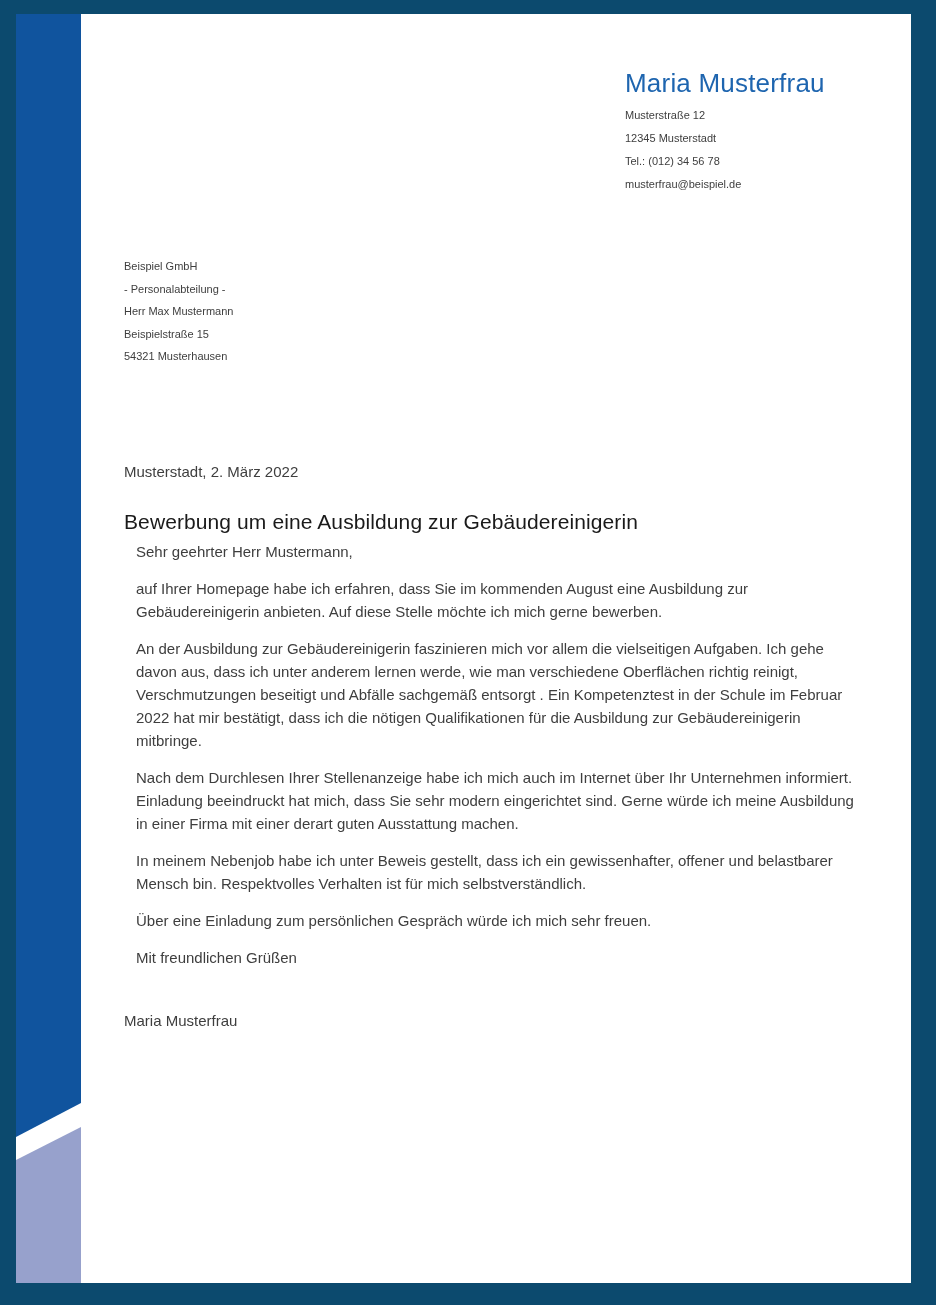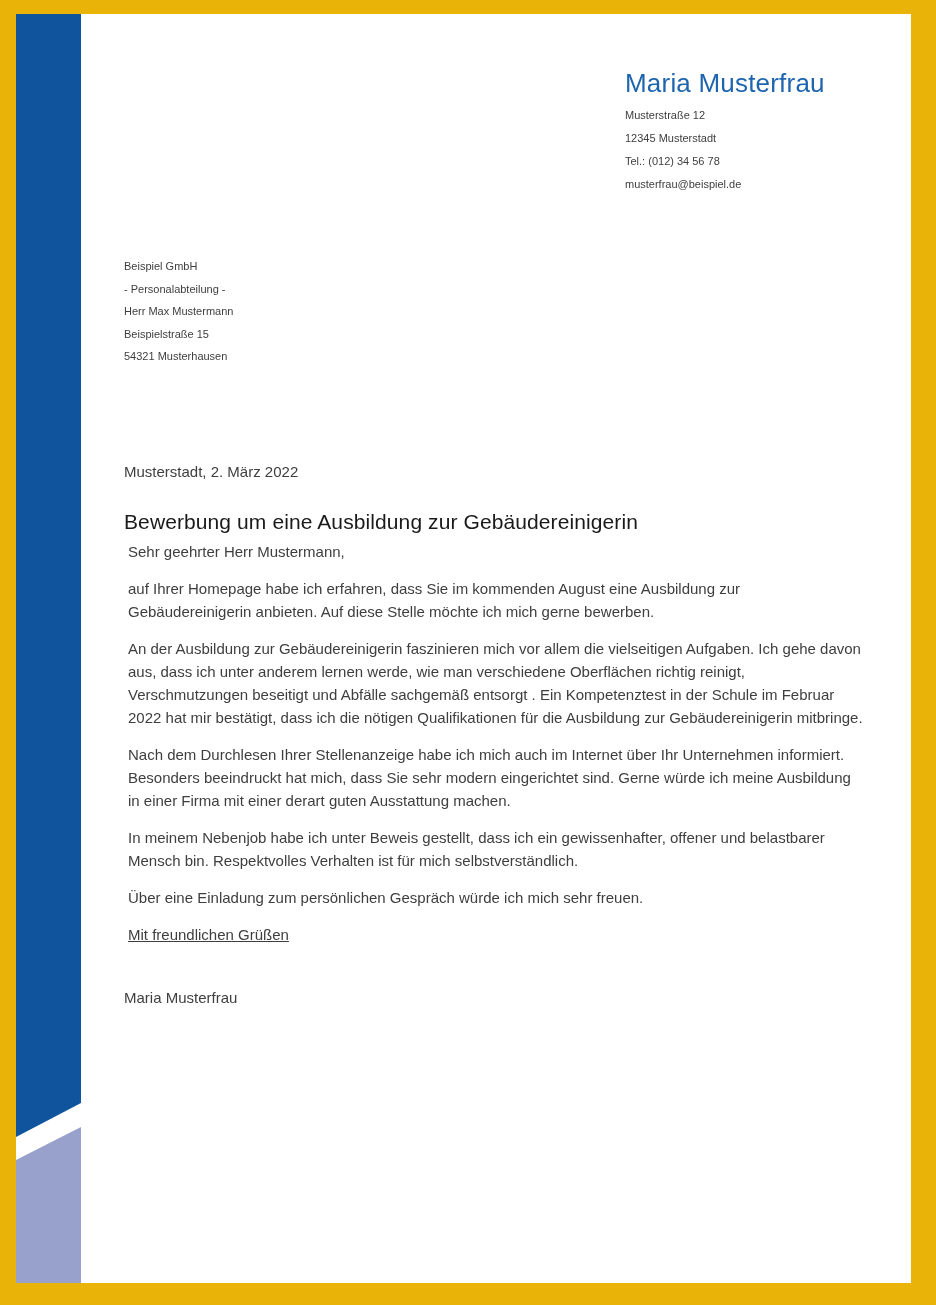--- a/index.html
+++ b/index.html
@@ -3,21 +3,21 @@
 <meta charset="utf-8">
 <style>
   html,body{margin:0;padding:0;}
   body{
     width:936px;height:1305px;
     background:#000;
     font-family:"Liberation Sans", sans-serif;
     position:relative;
     -webkit-font-smoothing:antialiased;
   }
-  .frame{position:absolute;left:0;top:0;width:936px;height:1305px;background:#eab308;}
+  .frame{position:absolute;left:0;top:0;width:936px;height:1305px;background:#0c4a6e;}
   .page{
     position:absolute;left:16px;top:14px;width:895px;height:1269px;
     background:#ffffff;overflow:hidden;
   }
   
   .stripe-dark{
     position:absolute;left:0;top:0;width:65px;height:1123px;
     background:#10549E;
     clip-path:polygon(0 0,100% 0,100% 1089px,0 1123px);
   }
@@ -38,22 +38,22 @@
   .recipient-line{font-size:11px;line-height:22.5px;color:#3E3E3E;}
   
   .date-row{position:absolute;left:108px;top:408px;width:702px;text-align:left;
     font-size:15px;color:#3E3E3E;margin-top:41px;}
   
   .subject{position:absolute;left:108px;top:496px;width:740px;
     font-size:21px;font-weight:400;color:#1A1A1A;letter-spacing:0.1px;}
   
   .body{position:absolute;left:108px;top:526px;width:740px;
     font-size:15px;line-height:23px;color:#3E3E3E;}
-  .body p{margin:0 0 14px 4px;}
-  .body .closing{margin:4px;text-decoration:underline;}
+  .body p{margin:0 0 14px 12px;}
+  .body .closing{margin:12px;}
   .body .signature{margin:40px 0 0 0;}
 </style>
 </head>
 <body>
 
 <div class="frame">
   <div class="page">
 
     <div class="stripe-dark"></div>
     <div class="stripe-light"></div>
@@ -75,21 +75,21 @@
     </div>
 
     <div class="date-row">Musterstadt, 2. März 2022</div>
 
     <div class="subject">Bewerbung um eine Ausbildung zur Gebäudereinigerin</div>
 
     <div class="body">
       <p>Sehr geehrter Herr Mustermann,</p>
       <p>auf Ihrer Homepage habe ich erfahren, dass Sie im kommenden August eine Ausbildung zur Gebäudereinigerin anbieten. Auf diese Stelle möchte ich mich gerne bewerben.</p>
       <p>An der Ausbildung zur Gebäudereinigerin faszinieren mich vor allem die vielseitigen Aufgaben. Ich gehe davon aus, dass ich unter anderem lernen werde, wie man verschiedene Oberflächen richtig reinigt, Verschmutzungen beseitigt und Abfälle sachgemäß entsorgt . Ein Kompetenztest in der Schule im Februar 2022 hat mir bestätigt, dass ich die nötigen Qualifikationen für die Ausbildung zur Gebäudereinigerin mitbringe.</p>
-      <p>Nach dem Durchlesen Ihrer Stellenanzeige habe ich mich auch im Internet über Ihr Unternehmen informiert. Besonders beeindruckt hat mich, dass Sie sehr modern eingerichtet sind. Gerne würde ich meine Ausbildung in einer Firma mit einer derart guten Ausstattung machen.</p>
+      <p>Nach dem Durchlesen Ihrer Stellenanzeige habe ich mich auch im Internet über Ihr Unternehmen informiert. Einladung beeindruckt hat mich, dass Sie sehr modern eingerichtet sind. Gerne würde ich meine Ausbildung in einer Firma mit einer derart guten Ausstattung machen.</p>
       <p>In meinem Nebenjob habe ich unter Beweis gestellt, dass ich ein gewissenhafter, offener und belastbarer Mensch bin. Respektvolles Verhalten ist für mich selbstverständlich.</p>
       <p>Über eine Einladung zum persönlichen Gespräch würde ich mich sehr freuen.</p>
       <p class="closing">Mit freundlichen Grüßen</p>
       <p class="signature">Maria Musterfrau</p>
     </div>
 
   </div>
 </div>
 
 </body></html>

